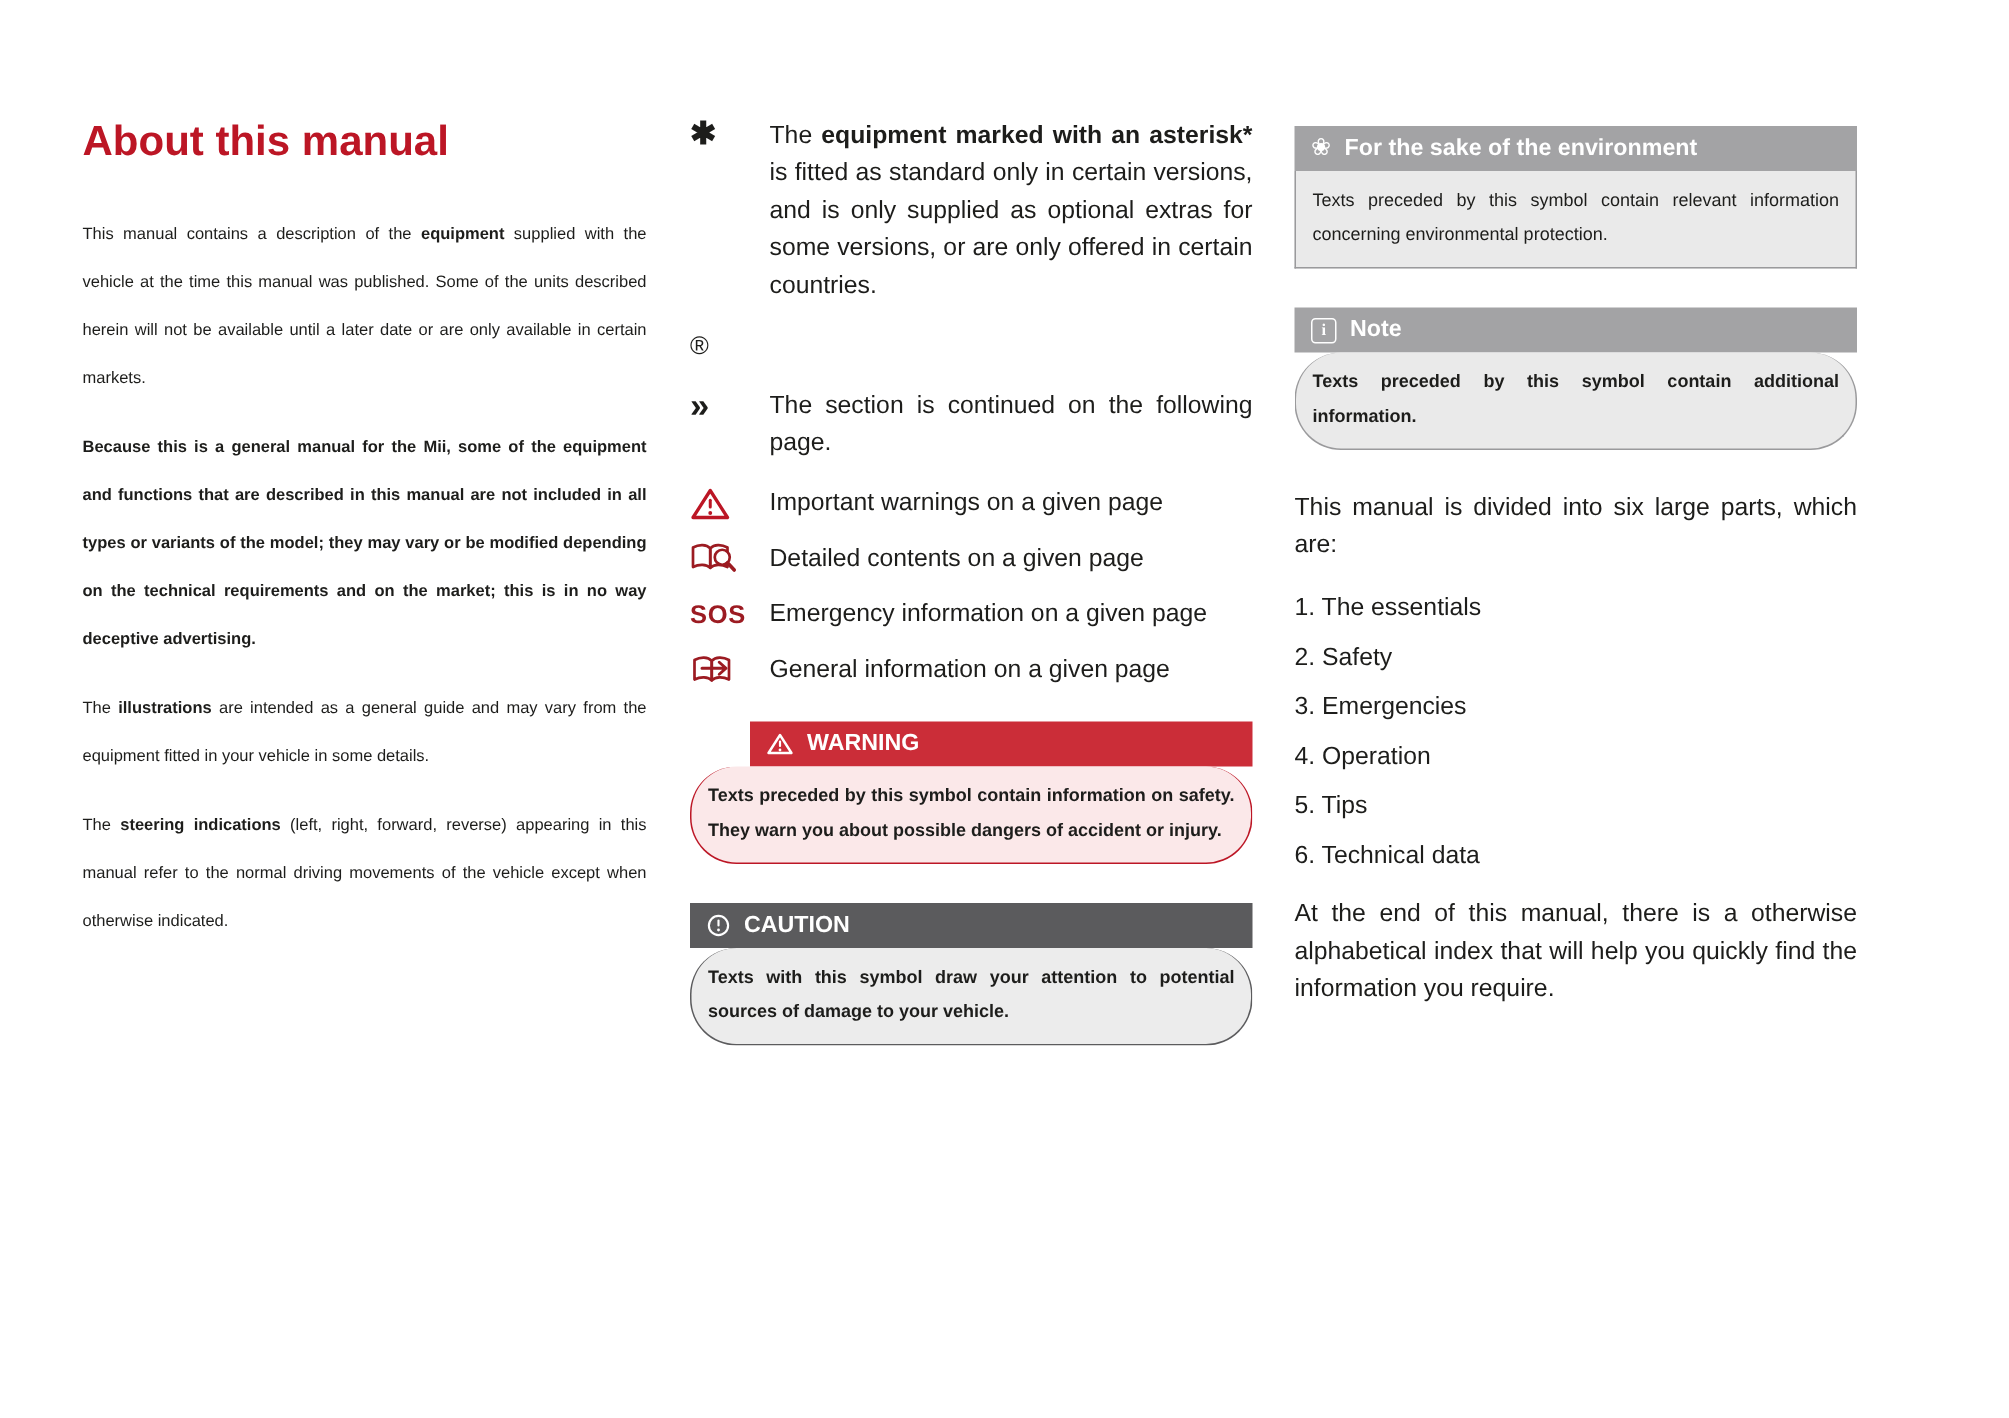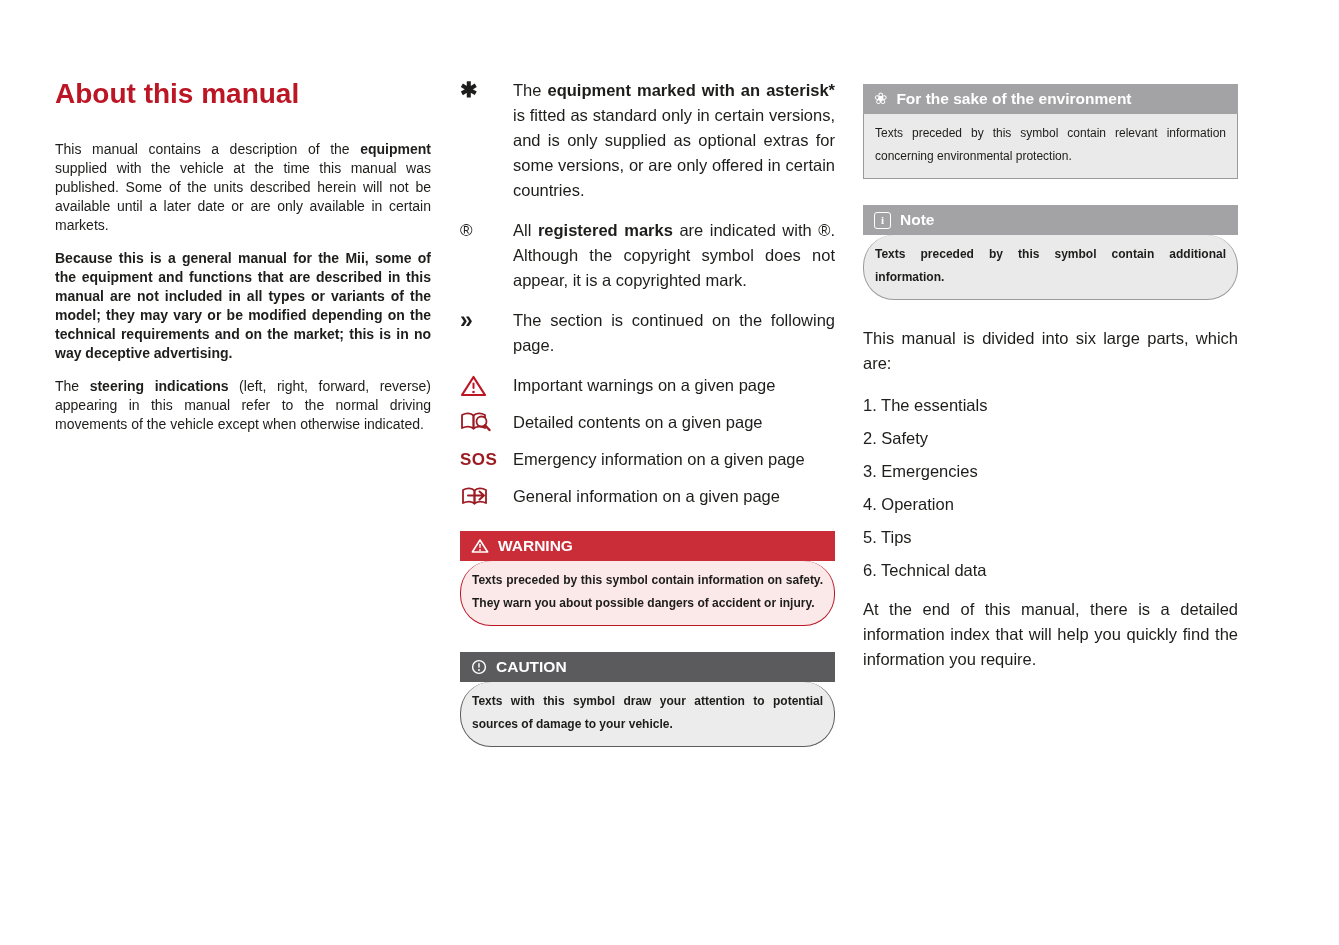--- a/index.html
+++ b/index.html
@@ -16,21 +16,21 @@
   .col-mid{left:460px;width:375px;}
   .col-right{left:863px;top:84px;width:375px;}
 
   h1.title{
     margin:0 0 30px 0;
     font-size:28px;line-height:32px;font-weight:700;
     color:var(--accent,#bc1625);
   }
   .para{
     margin:12px 0 14px 0;
-    font-size:14px;line-height:19px;
+    font-size:11px;line-height:32px;
     text-align:justify;
   }
 
   
   .symrow{display:flex;align-items:flex-start;margin-bottom:15px;}
   .symrow.tight{margin-bottom:12px;}
   .symcell{
     width:53px;flex:0 0 53px;
     padding-top:1px;
     font-weight:700;
@@ -53,21 +53,21 @@
     padding:5px 11px;
     color:#fff;font-weight:700;font-size:15.5px;line-height:20px;
   }
   .box-body{
     padding:8px 11px 11px 11px;
     font-size:12px;line-height:22.5px;
     text-align:justify;
   }
   .box-body.bold{font-weight:700;border-radius:31px;}
 
-  .box-warning .box-head{background:var(--warnhead,#cb2d38);}
+  .box-warning .box-head{background:var(--warnhead,#cb2d38);margin-left:40px;}
   .box-warning .box-body{background:var(--warnbody,#fbe8e9);border:1px solid var(--accent,#bc1625);border-top:none;}
   .box-caution .box-head{background:var(--cauthead,#5b5b5d);}
   .box-caution .box-body{background:var(--cautbody,#ececec);border:1px solid var(--cauthead,#5b5b5d);border-top:none;}
   .box-gray .box-head{background:var(--grayhead,#a3a3a5);}
   .box-gray .box-body{background:var(--graybody,#eaeaea);border:1px solid var(--boxborder,#9a9a9c);border-top:none;}
 
   .head-icon{flex:0 0 auto;display:inline-flex;align-items:center;}
   .note-i{
     display:inline-flex;align-items:center;justify-content:center;
     width:15px;height:15px;
@@ -84,33 +84,33 @@
 </style>
 </head>
 <body>
 
 <div class="page">
 
   <div class="col col-left">
     <h1 class="title">About this manual</h1>
     <p class="para"><span>This manual contains a description of the </span><span style="font-weight: 700;">equipment</span><span> supplied with the vehicle at the time this manual was published. Some of the units described herein will not be available until a later date or are only available in certain markets.</span></p>
     <p class="para"><span style="font-weight: 700;">Because this is a general manual for the Mii, some of the equipment and functions that are described in this manual are not included in all types or variants of the model; they may vary or be modified depending on the technical requirements and on the market; this is in no way deceptive advertising.</span></p>
+    <p class="para"><span>The </span><span style="font-weight: 700;">illustrations</span><span> are intended as a general guide and may vary from the equipment fitted in your vehicle in some details.</span></p>
     <p class="para"><span>The </span><span style="font-weight: 700;">steering indications</span><span> (left, right, forward, reverse) appearing in this manual refer to the normal driving movements of the vehicle except when otherwise indicated.</span></p>
   </div>
 
   <div class="col col-mid">
 
     <div class="symrow">
       <div class="symcell glyph-asterisk">✱</div>
       <div class="symtext"><span>The </span><span style="font-weight: 700;">equipment marked with an asterisk*</span><span> is fitted as standard only in certain versions, and is only supplied as optional extras for some versions, or are only offered in certain countries.</span></div>
     </div>
 
     <div class="symrow">
       <div class="symcell glyph-reg">®</div>
-      <div class="symtext"><span>All </span><span style="font-weight: 700;">registered marks</span><span> are indicated with ®. Although the copyright symbol does not appear, it is a copyrighted mark.</span></div>
     </div>
 
     <div class="symrow">
       <div class="symcell glyph-cont">»</div>
       <div class="symtext"><span>The section is continued on the following page.</span></div>
     </div>
 
     <div class="symrow tight">
       <div class="symcell">
         <svg class="symsvg" width="27" height="24" viewBox="0 0 27 24">
@@ -204,17 +204,17 @@
 
     <div class="parts">
       <p class="part-item">1. The essentials</p>
       <p class="part-item">2. Safety</p>
       <p class="part-item">3. Emergencies</p>
       <p class="part-item">4. Operation</p>
       <p class="part-item">5. Tips</p>
       <p class="part-item">6. Technical data</p>
     </div>
 
-    <p class="rtext">At the end of this manual, there is a detailed information index that will help you quickly find the information you require.</p>
+    <p class="rtext">At the end of this manual, there is a otherwise alphabetical index that will help you quickly find the information you require.</p>
 
   </div>
 
 </div>
 
 </body></html>

